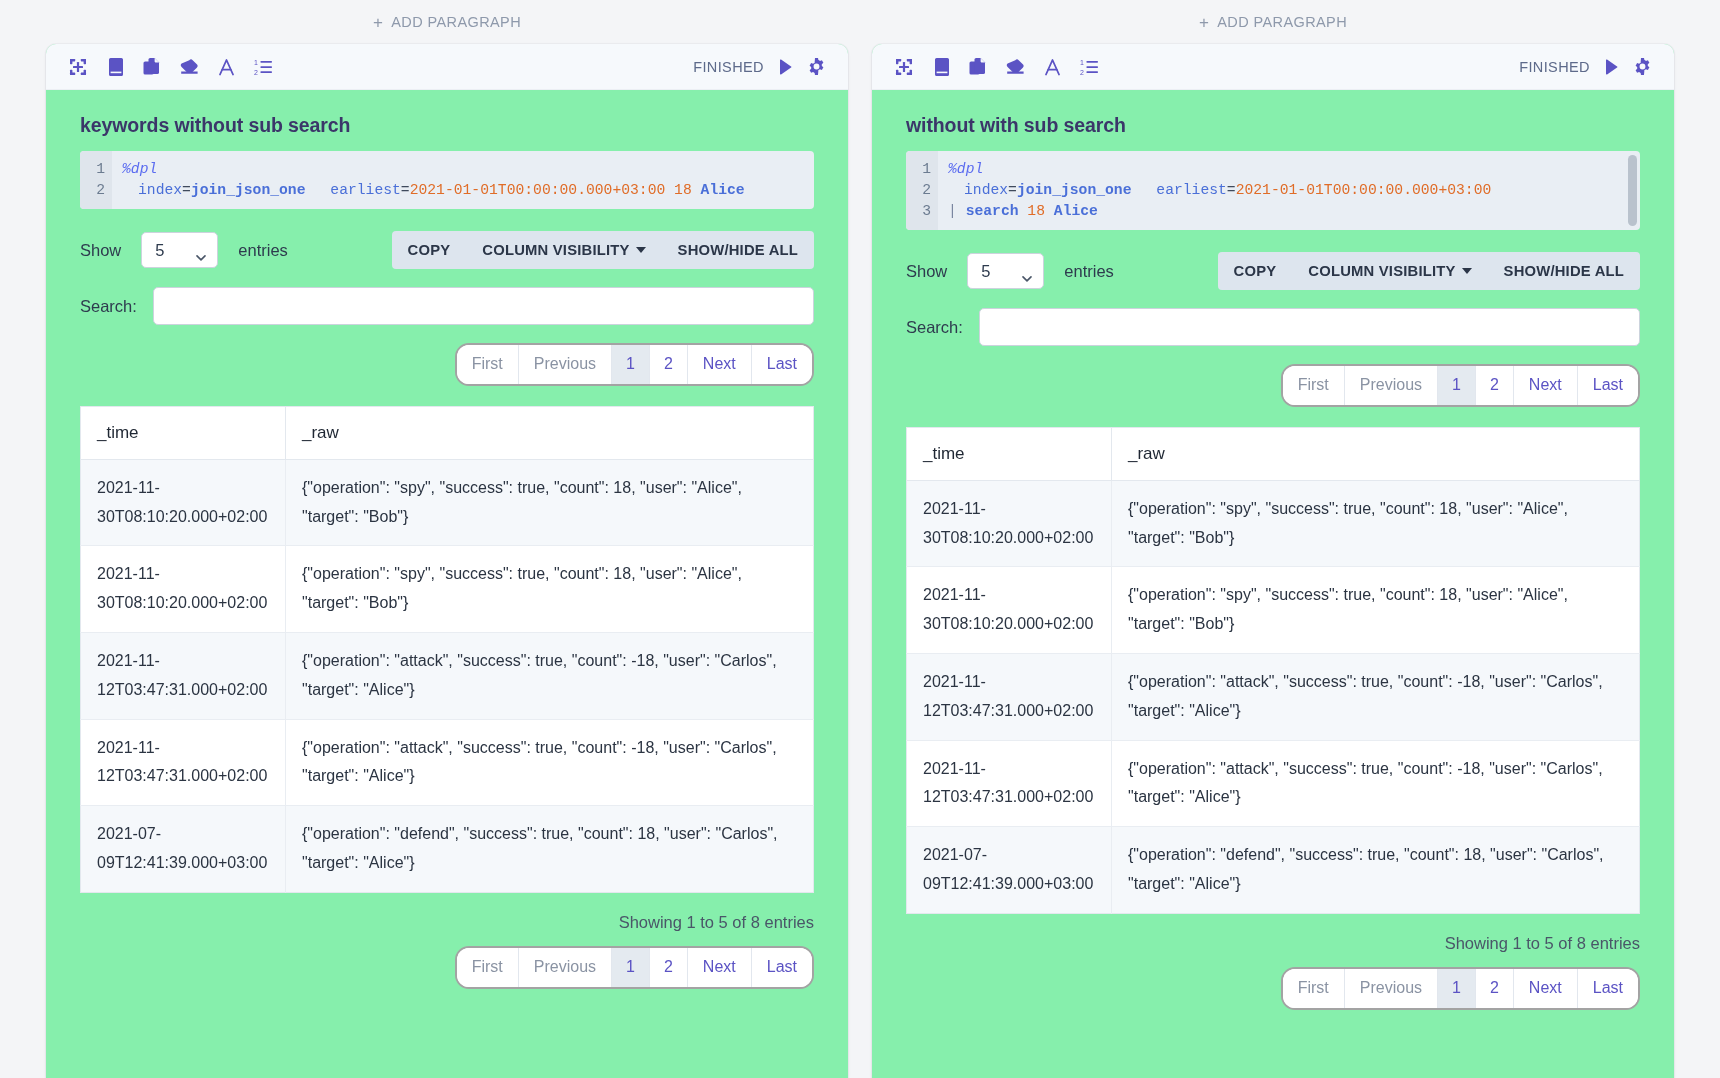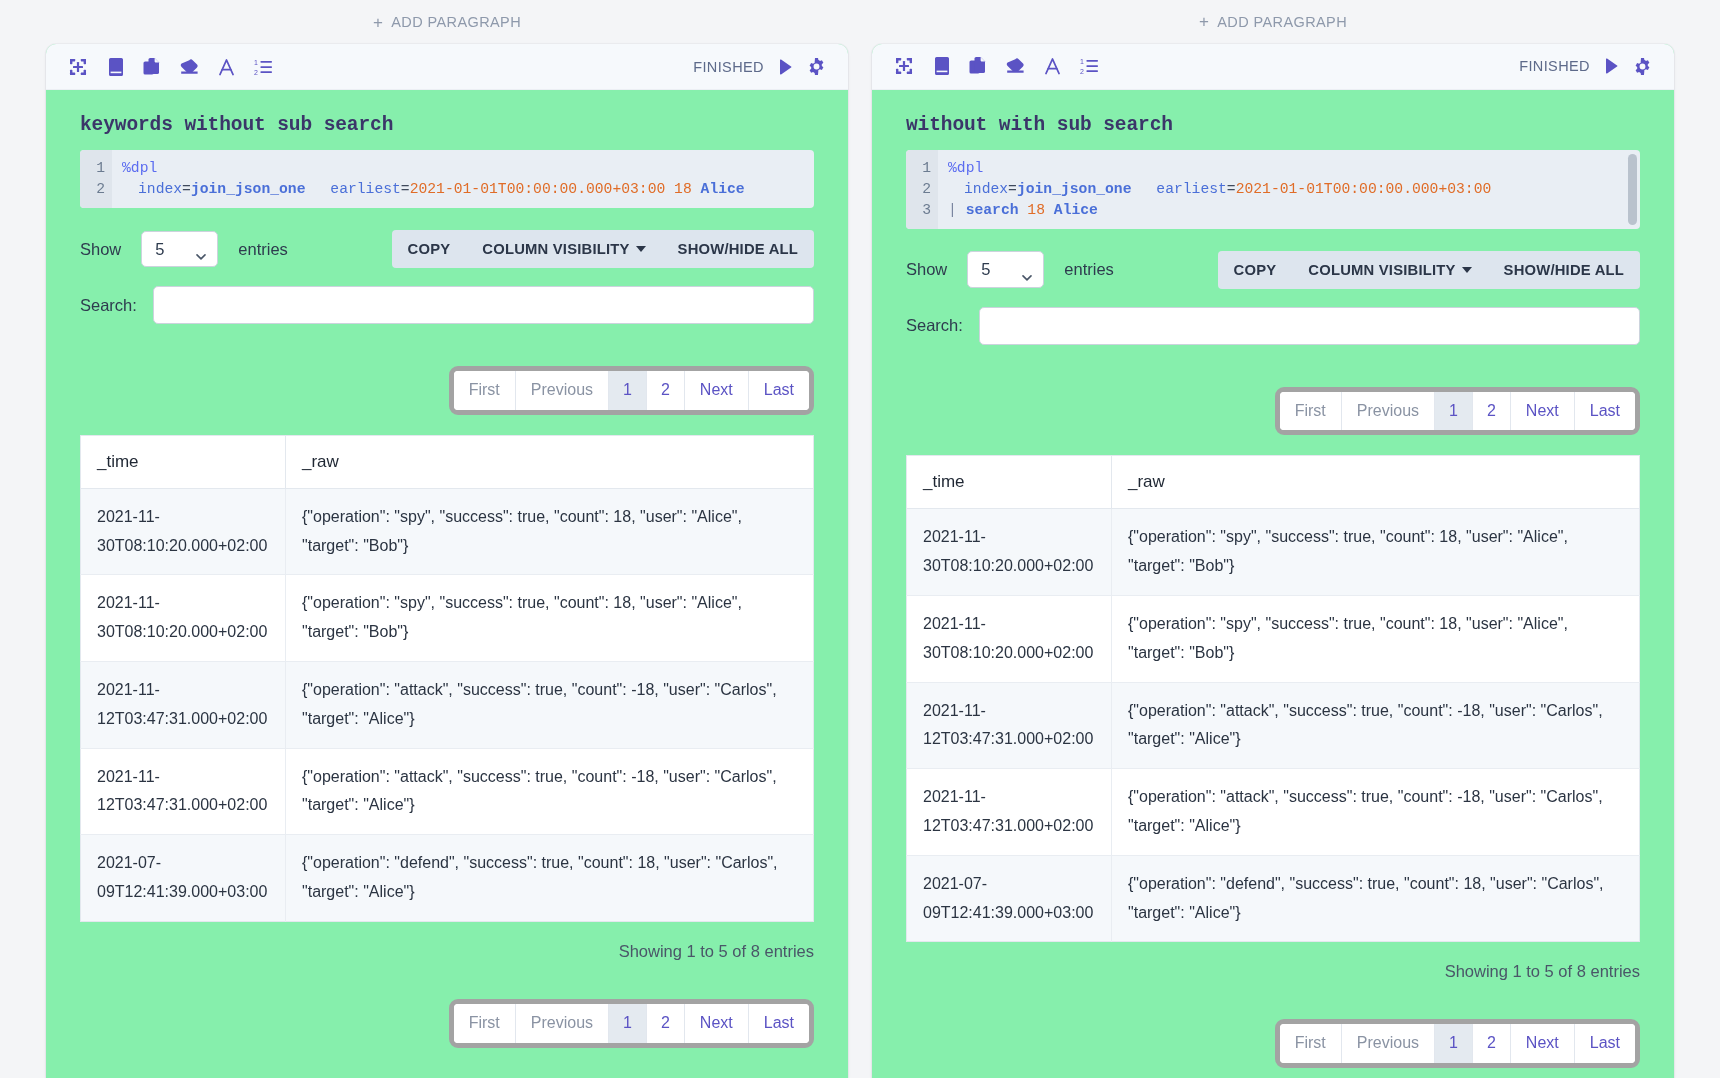--- a/index.html
+++ b/index.html
@@ -80,21 +80,20 @@
     padding: 24px 34px 0 34px;
     flex: 1 1 auto;
     overflow: hidden;
   }
   .panel-title {
     font-size: 19.5px;
     font-weight: 700;
     color: #3b3669;
     margin: 0 0 14px 0;
     letter-spacing: -0.1px;
-    font-family: Liberation Mono, monospace;
   }
   
   .code-box {
     background: #e9eef4;
     border-radius: 4px;
     display: flex;
     font-family: "Liberation Mono", "DejaVu Sans Mono", monospace;
     font-size: 14.7px;
     line-height: 21px;
     position: relative;
@@ -110,21 +109,21 @@
     user-select: none;
     flex: 0 0 auto;
   }
   .code-lines {
     padding: 8px 0 8px 10px;
     flex: 1 1 auto;
     white-space: pre;
     overflow: hidden;
   }
   .code-lines .ln { height: 21px; }
-  .tok-kw { color: #5b6cf0; }
+  .tok-kw { color: #5b6cf0; font-style: italic; }
   .tok-var { color: #4a6fd8; margin-left: 16px; }
   .tok-op { color: #3f4a5c; }
   .tok-num { color: #e06c27; }
   .tok-plain { color: #4a6fd8; font-weight: bold; }
   .tok-pipe { color: #7a86a0; }
   .code-scroll {
     position: absolute;
     right: 3px; top: 4px; bottom: 4px;
     width: 9px;
     background: #b9c2cd;
@@ -207,25 +206,24 @@
     min-width: 0;
   }
   
   .paging-row {
     display: flex;
     justify-content: flex-end;
     margin-top: 18px;
   }
   .pagination {
     display: flex;
-    border: 5px solid #a3a3a3;
-    border-radius: 9px;
+    border: 2px solid #a3a3a3;
+    border-radius: 14px;
     overflow: hidden;
     background: #fff;
-    margin-top: 24px;
   }
   .page-btn {
     padding: 9px 15px;
     font-size: 16px;
     color: #5b53c4;
     background: #fff;
     border-right: 1px solid #e2e7ee;
     cursor: pointer;
     user-select: none;
     line-height: 1.3;

